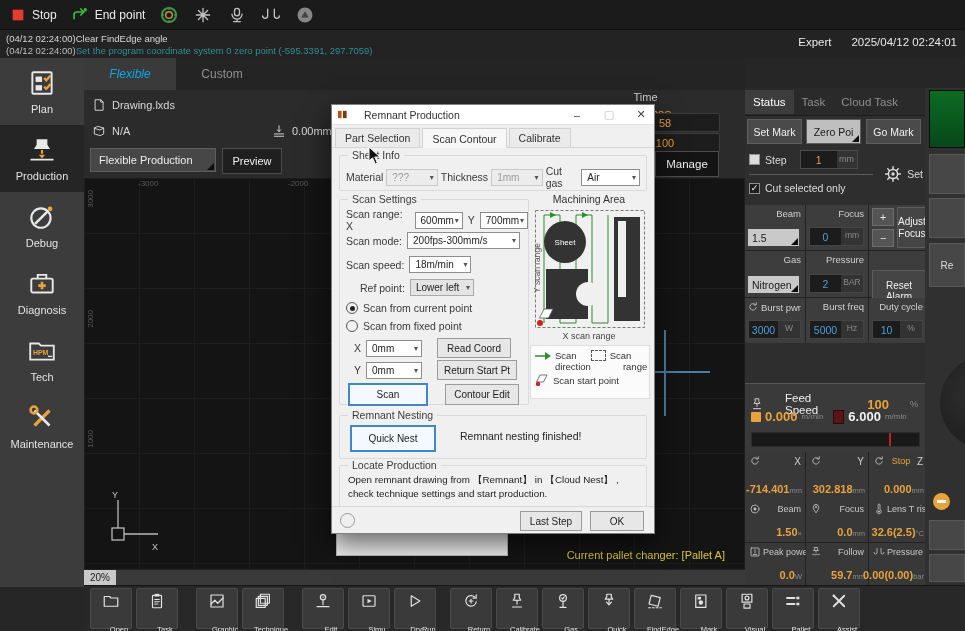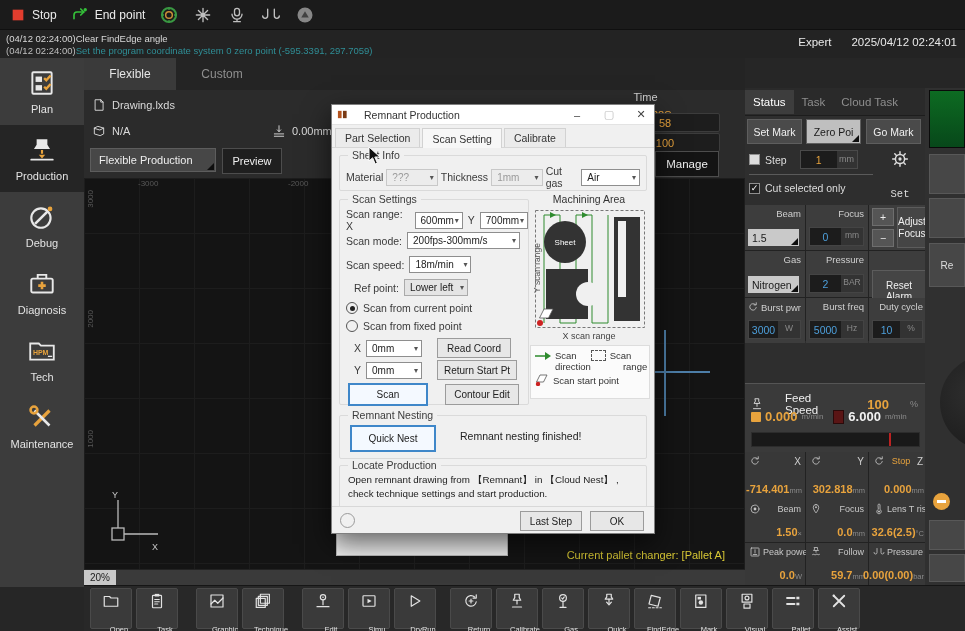--- a/index.html
+++ b/index.html
@@ -27,21 +27,21 @@
   
   .sidebar{position:absolute;left:0;top:58px;width:84px;height:529px;background:#3c3c3c;
            display:flex;flex-direction:column;align-items:stretch;}
   .side-item{height:67px;display:flex;flex-direction:column;align-items:center;justify-content:center;gap:5px;
              color:#e3e3e3;font-size:11px;cursor:pointer;}
   .side-item.active{background:#252525;}
 
   
   .tabstrip{position:absolute;left:84px;top:58px;width:661px;height:32px;background:#242424;display:flex;border-bottom:1px solid #1a1a1a;}
   .mtab{width:92px;display:flex;align-items:center;justify-content:center;color:#8f8f8f;font-size:12px;cursor:pointer;}
-  .mtab.active{background:#3a3a3a;color:#e5e5e5;}
+  .mtab.active{background:#3a3a3a;color:#0ea5e9;font-style:italic;}
 
   
   .filepanel{position:absolute;left:84px;top:90px;width:661px;height:88px;background:#2b2b2b;border-bottom:1px solid #1a1a1a;}
   .frow{position:absolute;display:flex;align-items:center;gap:6px;color:#d9d9d9;font-size:11px;}
   .prod-select{position:absolute;left:6px;top:58px;width:126px;height:24px;background:#474747;border:1px solid #5d5d5d;
                color:#eee;display:flex;align-items:center;padding-left:8px;box-sizing:border-box;cursor:pointer;}
   .corner{position:absolute;right:1px;bottom:1px;width:0;height:0;border-left:7px solid transparent;border-bottom:7px solid #0e0e0e;}
   .preview-btn{position:absolute;left:138px;top:58px;width:58px;height:24px;background:#1f1f1f;border:1px solid #4d4d4d;
                color:#f0f0f0;display:flex;align-items:center;justify-content:center;cursor:pointer;}
   .pill{position:absolute;left:526px;width:108px;height:17px;background:#1d1d1d;border:1px solid #3c3c3c;border-radius:2px;
@@ -99,21 +99,21 @@
   .rtab{padding:6px 8px;color:#8e8e8e;cursor:pointer;font-size:11.5px;}
   .rtab.active{color:#fff;background:#3d3d3d;}
   .rbtn{position:absolute;top:31px;height:25px;width:55px;background:#4a4a4a;border:1px solid #5e5e5e;color:#f0f0f0;
         display:flex;align-items:center;justify-content:center;font-size:10.5px;cursor:pointer;box-sizing:border-box;}
   .cb{width:11px;height:11px;border:1px solid #8f8f8f;box-sizing:border-box;display:inline-flex;align-items:center;justify-content:center;flex:none;cursor:pointer;}
   .cb.light{background:#dcdcdc;}
   .cb.dark{background:#1f1f1f;color:#fff;font-size:9px;}
   .stepinput{width:56px;height:17px;background:#1c1c1c;border:1px solid #4a4a4a;display:inline-flex;align-items:center;}
   .stepinput .v{flex:1;text-align:center;color:#e8a33d;}
   .stepinput .u{width:20px;text-align:center;color:#8a8a8a;background:#333;font-size:9px;align-self:stretch;line-height:16px;}
-  .setblock{position:absolute;left:132px;top:60px;width:46px;height:52px;display:flex;flex-direction:column;align-items:center;justify-content:space-between;gap:3px;color:#ddd;cursor:pointer;font-family:Liberation Mono, monospace;}
+  .setblock{position:absolute;left:132px;top:60px;width:46px;height:52px;display:flex;flex-direction:row;align-items:center;justify-content:flex-end;gap:3px;color:#ddd;cursor:pointer;}
   .pgrid{position:absolute;left:0;top:117px;width:180px;height:136px;display:grid;grid-template-columns:60px 62px 58px;
          grid-template-rows:45px 46px 45px;background:#222;gap:1px;}
   .cell{background:#3d3d3d;position:relative;padding:2px 4px;box-sizing:border-box;}
   .cell .lab{position:absolute;top:3px;right:4px;font-size:9.5px;color:#cfcfcf;white-space:nowrap;}
   .drop{position:absolute;left:3px;bottom:4px;right:6px;height:17px;background:#c9c9c9;color:#1a1a1a;
         display:flex;align-items:center;padding-left:4px;font-size:10.5px;cursor:pointer;}
   .valbox{position:absolute;left:3px;bottom:4px;right:4px;height:17px;background:#1c1c1c;border:1px solid #444;
           display:flex;align-items:center;}
   .valbox .v{flex:1;text-align:center;color:#4d9fdb;font-size:10.5px;}
   .valbox .u{width:22px;text-align:center;color:#8a8a8a;background:#333;font-size:8.5px;align-self:stretch;line-height:15px;}
@@ -341,21 +341,21 @@
           <rect x="1" y="2" width="4" height="8" fill="#b5541e"></rect>
           <rect x="6.5" y="2" width="4" height="8" fill="#7a3a14"></rect>
         </svg>
       <span class="t">Remnant Production</span>
       <span class="winbtn">–</span>
       <span class="winbtn dis">▢</span>
       <span class="winbtn">✕</span>
     </div>
     <div class="dlg-tabs">
       <div class="dtab">Part Selection</div>
-      <div class="dtab active">Scan Setting</div>
+      <div class="dtab active">Scan Contour</div>
       <div class="dtab">Calibrate</div>
     </div>
 
     <div class="grp" style="left:7px;top:50px;width:306px;height:34px;">
       <span class="grp-legend">Sheet Info</span>
       <div class="srow" style="left:6px;top:9px;width:294px;gap:3px;">
         <span class="dl-lab">Material</span>
         <div class="dsel disabled" style="width:56px;">
             <span>???</span>
             <span class="ar">▾</span>
@@ -394,21 +394,21 @@
             <span class="ar">▾</span>
           </div>
       </div>
       <div class="srow" style="left:6px;top:56px;">
         <span class="dl-lab">Scan speed:</span>
         <div class="dsel" style="width:62px;">
             <span>18m/min</span>
             <span class="ar">▾</span>
           </div>
       </div>
-      <div class="srow" style="left:14px;top:79px;">
+      <div class="srow" style="left:20px;top:79px;">
         <span class="dl-lab">Ref point:</span>
         <div class="dsel gray" style="width:64px;">
             <span>Lower left</span>
             <span class="ar">▾</span>
           </div>
       </div>
       <div class="srow" style="left:6px;top:102px;">
         <span class="radio on"></span>
         <span class="dl-lab">Scan from current point</span>
       </div>

